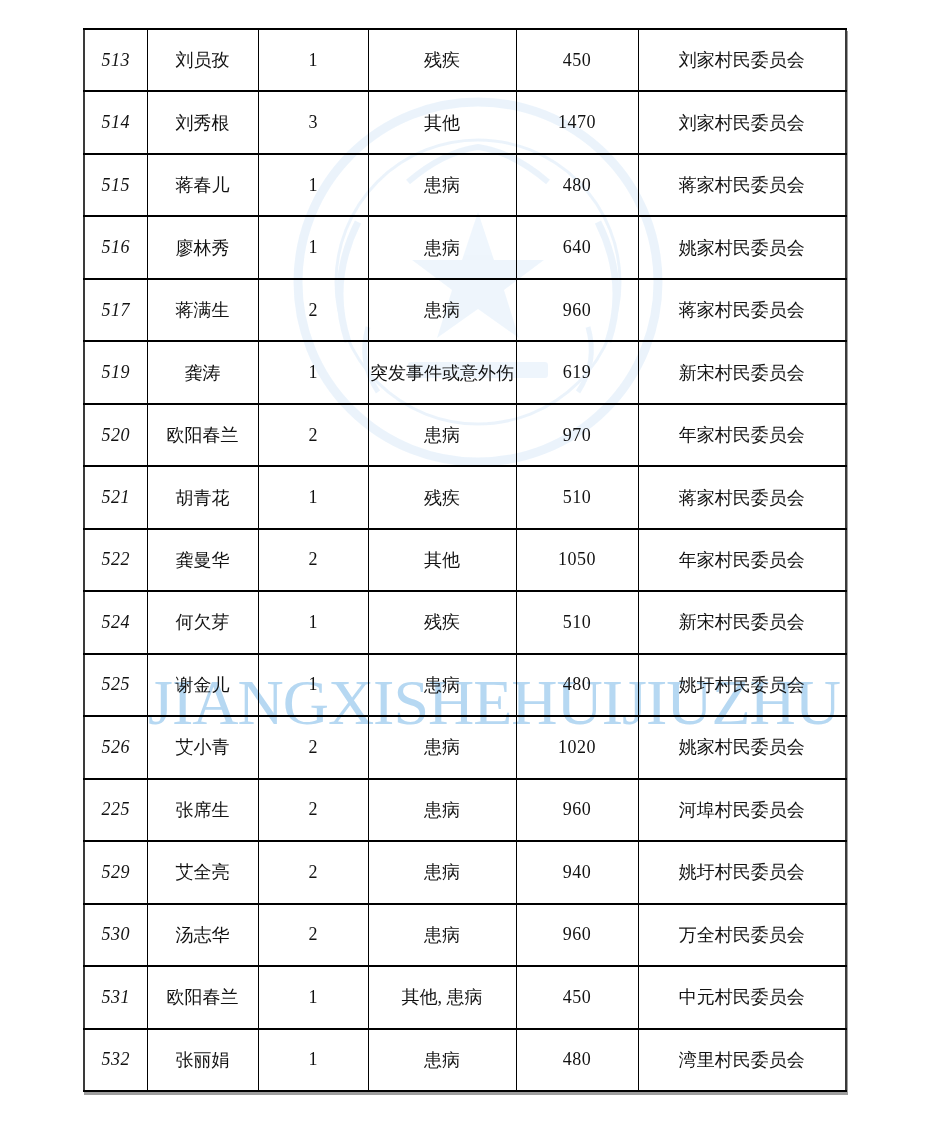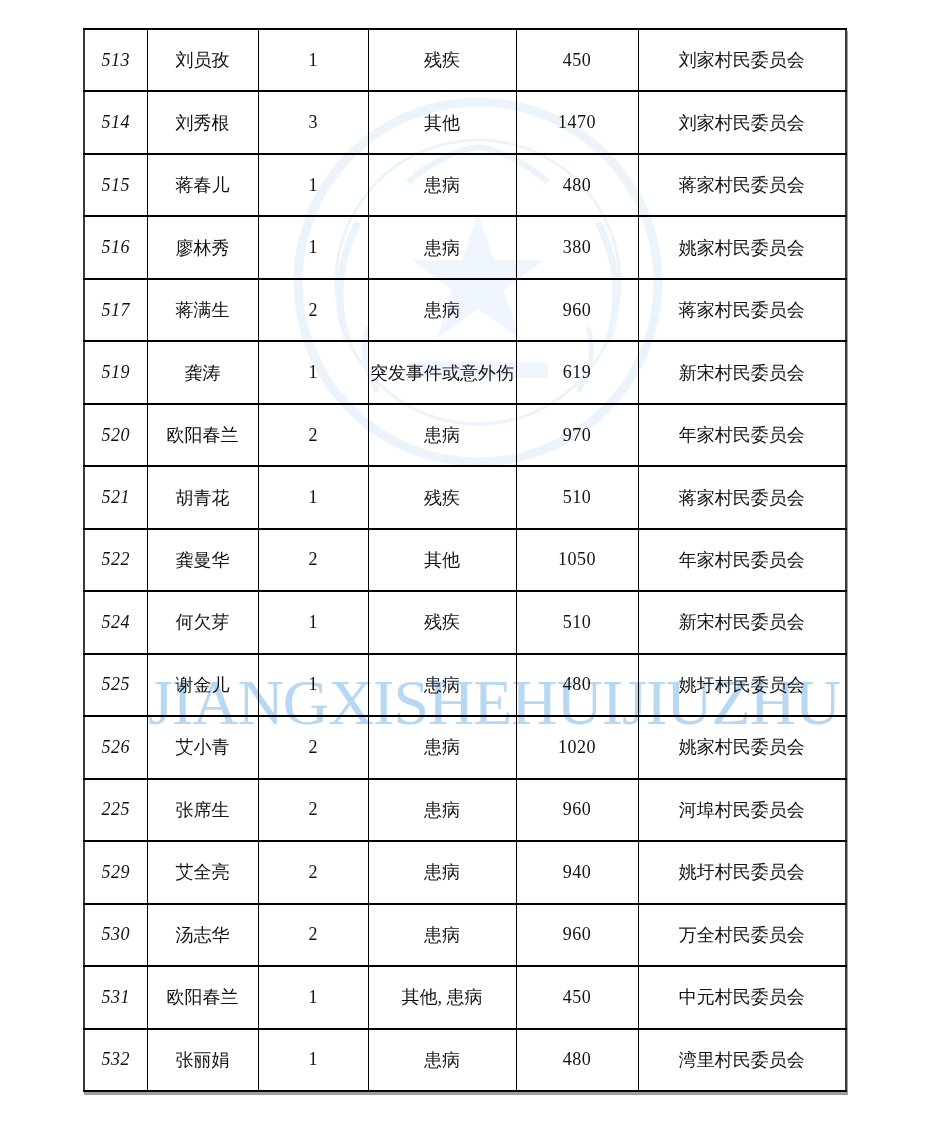--- a/index.html
+++ b/index.html
@@ -141,21 +141,21 @@
     <td class="cell-reason">患病</td>
     <td class="cell-amount">480</td>
     <td class="cell-committee">蒋家村民委员会</td>
   </tr>
 
   <tr>
     <td class="cell-no">516</td>
     <td class="cell-name">廖林秀</td>
     <td class="cell-count">1</td>
     <td class="cell-reason">患病</td>
-    <td class="cell-amount">380</td>
+    <td class="cell-amount">640</td>
     <td class="cell-committee">姚家村民委员会</td>
   </tr>
 
   <tr>
     <td class="cell-no">517</td>
     <td class="cell-name">蒋满生</td>
     <td class="cell-count">2</td>
     <td class="cell-reason">患病</td>
     <td class="cell-amount">960</td>
     <td class="cell-committee">蒋家村民委员会</td>

